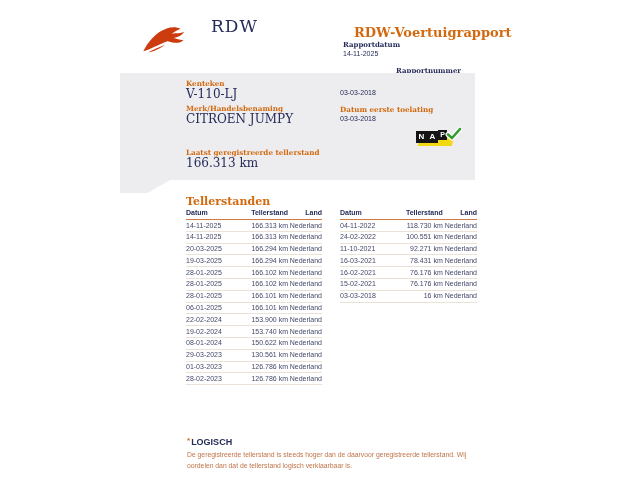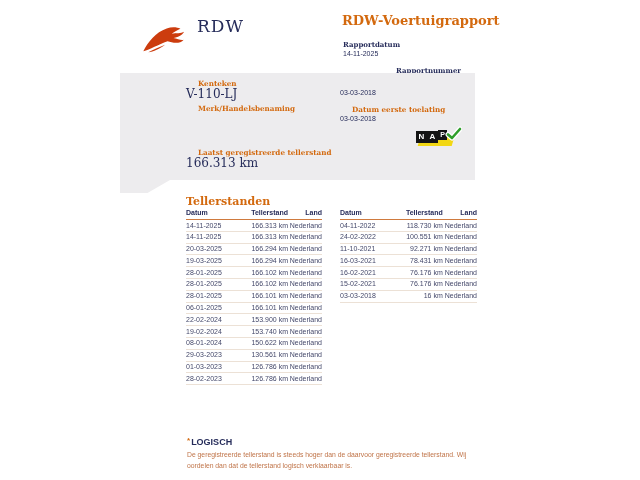--- a/index.html
+++ b/index.html
@@ -11,34 +11,34 @@
     --footer-orange:#c0754a;
     --logo-red:#cc3c0e;
     --nap-yellow:#f2d713;
     --nap-green:#2f9e2b;
   }
   html,body{margin:0;padding:0;}
   body{width:640px;height:480px;background:#ffffff;font-family:"Liberation Sans",sans-serif;position:relative;overflow:hidden;}
   .abs{position:absolute;}
 
   
-  .wordmark{left:197px;top:16px;font-family:"DejaVu Serif",serif;font-size:17px;color:var(--navy);letter-spacing:1px;}
-  .report-title{left:342px;top:13px;font-family:"DejaVu Serif",serif;font-weight:bold;font-size:13px;color:var(--orange);margin:0;}
+  .wordmark{left:211px;top:16px;font-family:"DejaVu Serif",serif;font-size:17px;color:var(--navy);letter-spacing:1px;}
+  .report-title{left:342px;top:13px;font-family:"DejaVu Serif",serif;font-weight:bold;font-size:13px;color:var(--orange);margin:12px;}
   .meta-label{font-family:"DejaVu Serif",serif;font-weight:bold;font-size:7px;color:var(--navy);white-space:nowrap;}
   .meta-value{font-size:7px;color:var(--navy);white-space:nowrap;}
   .meta-col1{left:343px;}
   .meta-col2{left:396px;margin-top:26px;}
   .meta-row1{top:40px;}
   .meta-row2{top:50px;}
 
   
   .panel{left:120px;top:73px;width:355px;height:107px;background:var(--panel);}
   .panel-tab{left:120px;top:180px;width:50px;height:13px;background:var(--panel);
              clip-path:polygon(0 0,100% 0,55% 100%,0 100%);}
-  .lbl{font-family:"DejaVu Serif",serif;font-weight:bold;font-size:7.2px;color:var(--orange);white-space:nowrap;margin-left:12px;}
+  .lbl{font-family:"DejaVu Serif",serif;font-weight:bold;font-size:7.2px;color:var(--orange);white-space:nowrap;}
   .val-big{font-family:"DejaVu Serif",serif;font-size:12px;color:var(--navy);white-space:nowrap;}
   .val-sm{font-size:7px;color:var(--navy);white-space:nowrap;}
   .oordeel{font-size:11px;font-weight:bold;color:var(--navy);line-height:14.5px;letter-spacing:.2px;}
 
   
   .nap{left:296px;top:55px;width:48px;height:24px;}
   .nap-yellow{position:absolute;left:3px;top:9px;width:34px;height:9px;background:var(--nap-yellow);transform:skewX(-16deg);}
   .nap-box{position:absolute;background:#141414;color:#fff;font-size:8px;font-weight:bold;text-align:center;}
   .nap-n{left:0;top:3px;width:11px;height:12px;line-height:12px;}
   .nap-a{left:11px;top:3px;width:11px;height:12px;line-height:12px;}
@@ -81,20 +81,21 @@
   <h1 class="abs report-title">RDW-Voertuigrapport</h1>
   <span class="abs meta-label meta-col1 meta-row1">Rapportdatum</span>
   <span class="abs meta-label meta-col2 meta-row1">Rapportnummer</span>
   <span class="abs meta-value meta-col1 meta-row2">14-11-2025</span>
   <span class="abs meta-value meta-col2 meta-row2">29.921.037</span>
 
   <section class="abs panel">
     <span class="abs lbl" style="left:66px;top:6px;">Kenteken</span>
     <span class="abs val-big" style="left:66px;top:14px;">V-110-LJ</span>
     <span class="abs lbl" style="left:66px;top:31px;">Merk/Handelsbenaming</span>
+    <span class="abs val-big" style="left:66px;top:39px;">CITROEN JUMPY</span>
     <span class="abs lbl" style="left:66px;top:75px;">Laatst geregistreerde tellerstand</span>
     <span class="abs val-big" style="left:66px;top:83px;">166.313 km</span>
 
     <span class="abs val-sm" style="left:220px;top:16px;">03-03-2018</span>
     <span class="abs lbl" style="left:220px;top:32px;">Datum eerste toelating</span>
     <span class="abs val-sm" style="left:220px;top:42px;">03-03-2018</span>
 
 
     <div class="abs nap">
       <div class="nap-yellow"></div>

